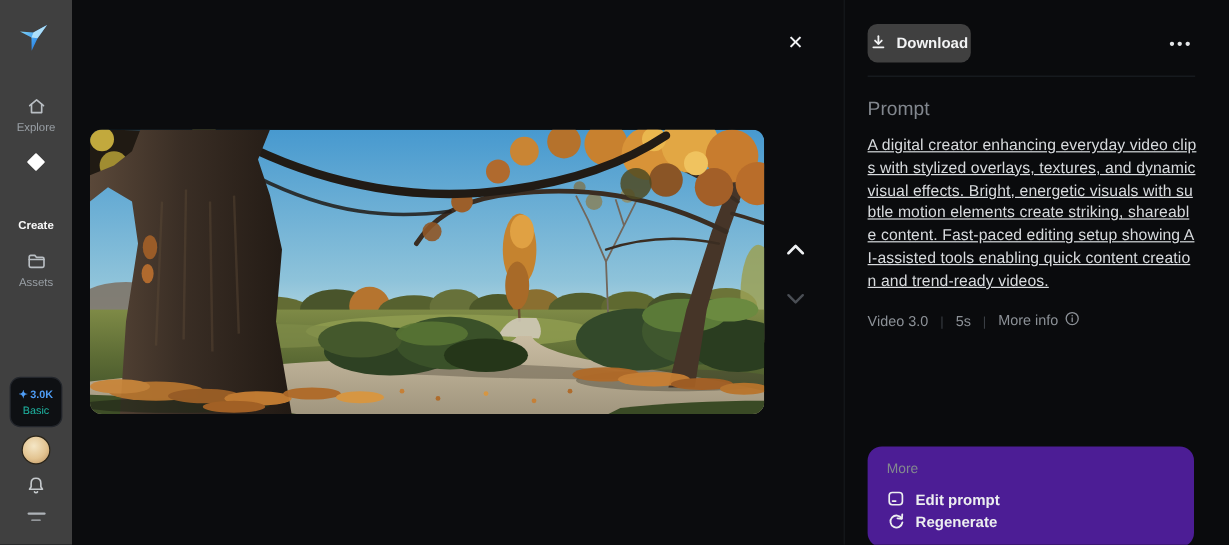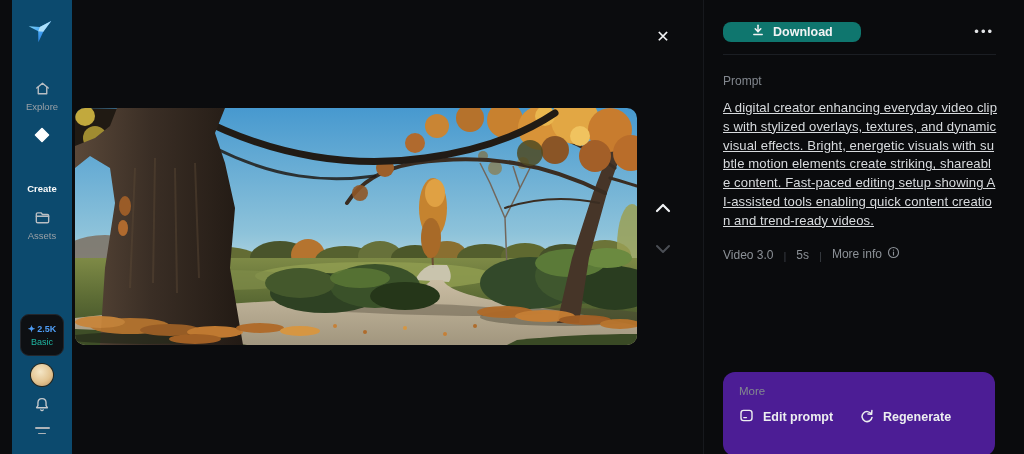--- a/index.html
+++ b/index.html
@@ -1,21 +1,21 @@
 <!DOCTYPE html>
 <html><head>
 <meta charset="utf-8">
 <style>
   * { margin:0; padding:0; box-sizing:border-box; }
   html,body { width:1024px; height:454px; overflow:hidden; }
   body { background:#0b0c0e; font-family:"Liberation Sans", sans-serif; color:#e6e8ea; position:relative; }
   .stage { position:absolute; inset:0; }
 
   
-  .sidebar { position:absolute; left:12px; top:0; width:60px; height:454px; background:#0c4a6e; z-index:3;padding-left:28px; }
+  .sidebar { position:absolute; left:0; top:0; width:60px; height:454px; background:#404040; z-index:3;padding-left:28px; }
   .logo { position:absolute; left:13px; top:13px; width:32px; height:32px; cursor:pointer; }
   .nav { position:absolute; top:80px; left:0; width:60px; display:flex; flex-direction:column; align-items:center; gap:15px; }
   .nav-item { display:flex; flex-direction:column; align-items:center; gap:4px; color:#9aa0a6; font-size:9.5px; cursor:pointer; width:60px; }
   .nav-item svg { display:block; }
   .nav-item.active { color:#fafafa; font-weight:bold;gap:40px; }
   .credits { position:absolute; left:8px; top:314px; width:44px; height:42px; border:1px solid #23262c; background:#0e1013; border-radius:9px;
              display:flex; flex-direction:column; align-items:center; justify-content:center; gap:3px; cursor:pointer; }
   .credits-amount { color:#4f9df5; font-size:9px; font-weight:bold; display:flex; gap:2px; align-items:center; }
   .credits-plan { color:#1fb6a3; font-size:9px; }
   .avatar { position:absolute; left:19px; top:364px; width:22px; height:22px; border-radius:50%; cursor:pointer;
@@ -32,33 +32,33 @@
   .video svg { display:block; }
   .close-btn { position:absolute; left:590px; top:23px; width:26px; height:26px; background:none; border:none; color:#f2f3f5;
                font-size:16px; font-weight:300; cursor:pointer; display:flex; align-items:center; justify-content:center; font-family:inherit; }
   .chev { position:absolute; left:591px; width:24px; height:24px; background:none; border:none; cursor:pointer; padding:0; }
   .chev.up { top:196px; }
   .chev.down { top:237px; }
 
   
   .panel { position:absolute; left:703px; top:0; width:321px; height:454px; background:#0a0b0d; border-left:1px solid #17191d; }
   .panel-header { display:flex; align-items:center; justify-content:space-between; padding:20px 30px 0 19px; }
-  .download-btn { display:flex; align-items:center; gap:8px; background:#0f766e; border:none; border-radius:8px; padding:0 28px;
-                  height:20px; color:#f2f3f4; font-size:12.5px; font-weight:bold; cursor:pointer; font-family:inherit; }
+  .download-btn { display:flex; align-items:center; gap:8px; background:#404040; border:none; border-radius:8px; padding:0 2px;
+                  height:32px; color:#f2f3f4; font-size:12.5px; font-weight:bold; cursor:pointer; font-family:inherit; }
   .menu-dots { background:none; border:none; color:#e3e5e7; font-size:13px; letter-spacing:2px; cursor:pointer; font-family:inherit; padding:4px 0; }
   .header-divider { height:1px; background:#1b1e23; margin:11px 28px 0 19px; }
   .prompt-section { padding:19px 26px 0 19px; }
-  .prompt-label { color:#82878e; font-size:12px; margin-bottom:11px; }
+  .prompt-label { color:#82878e; font-size:16px; margin-bottom:11px; }
   .prompt-text { color:#d8dbde; font-size:13.1px; line-height:18.8px; word-break:break-all; letter-spacing:0.1px;text-decoration:underline; }
   .meta-row { display:flex; align-items:flex-end; gap:10px; margin-top:15px; color:#8c9197; font-size:12px; }
   .meta-sep { color:#3a3e44; font-size:11px; }
   .more-info { display:flex; align-items:center; gap:5px; cursor:pointer; }
   .more-card { position:absolute; left:19px; top:372px; width:272px; height:84px; background:#4c1d95; border-radius:12px; }
   .more-title { color:#83888f; font-size:11.5px; padding:13px 0 0 16px; }
-  .more-buttons { display:flex; padding:11px 16px 0 16px; }
+  .more-buttons { display:flex; padding:11px 16px 0 16px;flex-direction:column; }
   .more-btn { flex:1; display:flex; align-items:center; gap:9px; background:none; border:none; color:#eceef0;
               font-size:12.5px; font-weight:bold; cursor:pointer; font-family:inherit; padding:0; }
 </style>
 </head>
 <body>
 
 <div class="stage">
 
   <aside class="sidebar">
     <div class="logo">
@@ -100,21 +100,21 @@
             <path d="M2.2 6.8h11.6"></path>
           </svg>
         </span>
         <span>Assets</span>
       </div>
     </nav>
 
     <div class="credits">
       <span class="credits-amount">
         <span>✦</span>
-        <span>2.5K</span>
+        <span>3.0K</span>
       </span>
       <span class="credits-plan">Basic</span>
     </div>
 
     <div class="avatar"></div>
 
     <div class="bell-btn">
       <svg width="18" height="18" viewBox="0 0 16 16" fill="none" stroke="#c6cacd" stroke-width="1.2" stroke-linecap="round" stroke-linejoin="round">
         <path d="M8 2.3c-2.2 0-3.6 1.6-3.6 3.8v2.5L3.2 10.4h9.6l-1.2-1.8V6.1c0-2.2-1.4-3.8-3.6-3.8z"></path>
         <path d="M6.9 12.3a1.2 1.2 0 0 0 2.2 0"></path>

